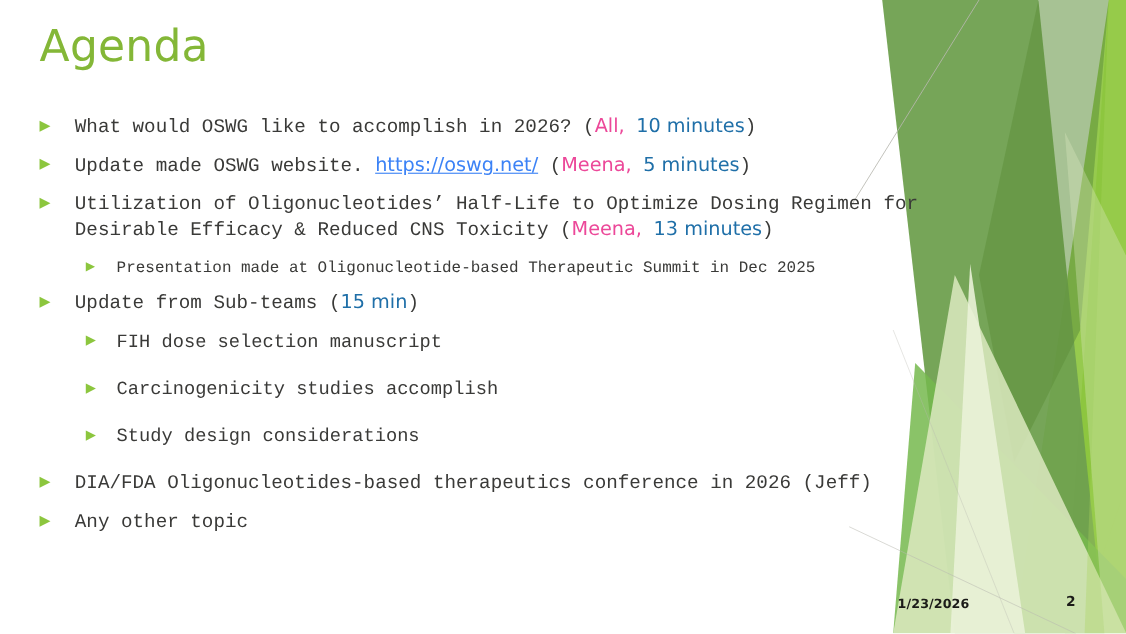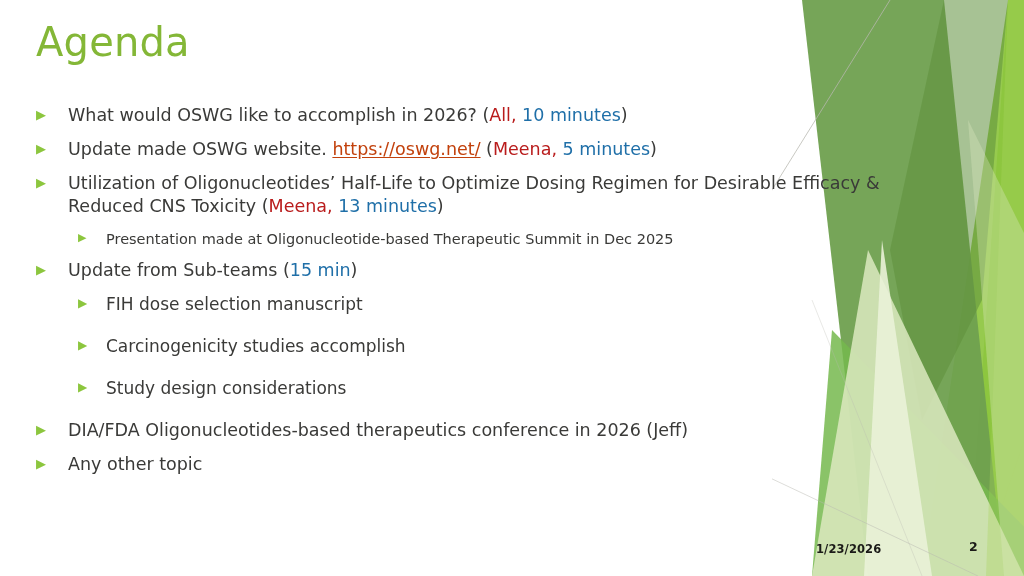--- a/index.html
+++ b/index.html
@@ -97,25 +97,25 @@
     margin-left: 42px;
     margin-bottom: 19px;
   }
   .lvl2 > .marker {
     font-size: 12px;
     width: 28px;
     padding-top: 4px;
   }
 
   
-  .blue-light { color: #b91c1c; }
+  .blue-light { color: #ec4899; }
   .blue-dark  { color: #1F6FA8; }
-  .dark       { color: #3A3A38; }
+  .dark       { color: #3A3A38; font-family: Liberation Mono, monospace; }
   .link {
-    color: #c2410c;
+    color: #3b82f6;
     text-decoration: underline;
     text-underline-offset: 2px;
   }
 
   
   #footer-date {
     position: absolute;
     left: 816px;
     top: 542px;
     font-size: 11.5px;

